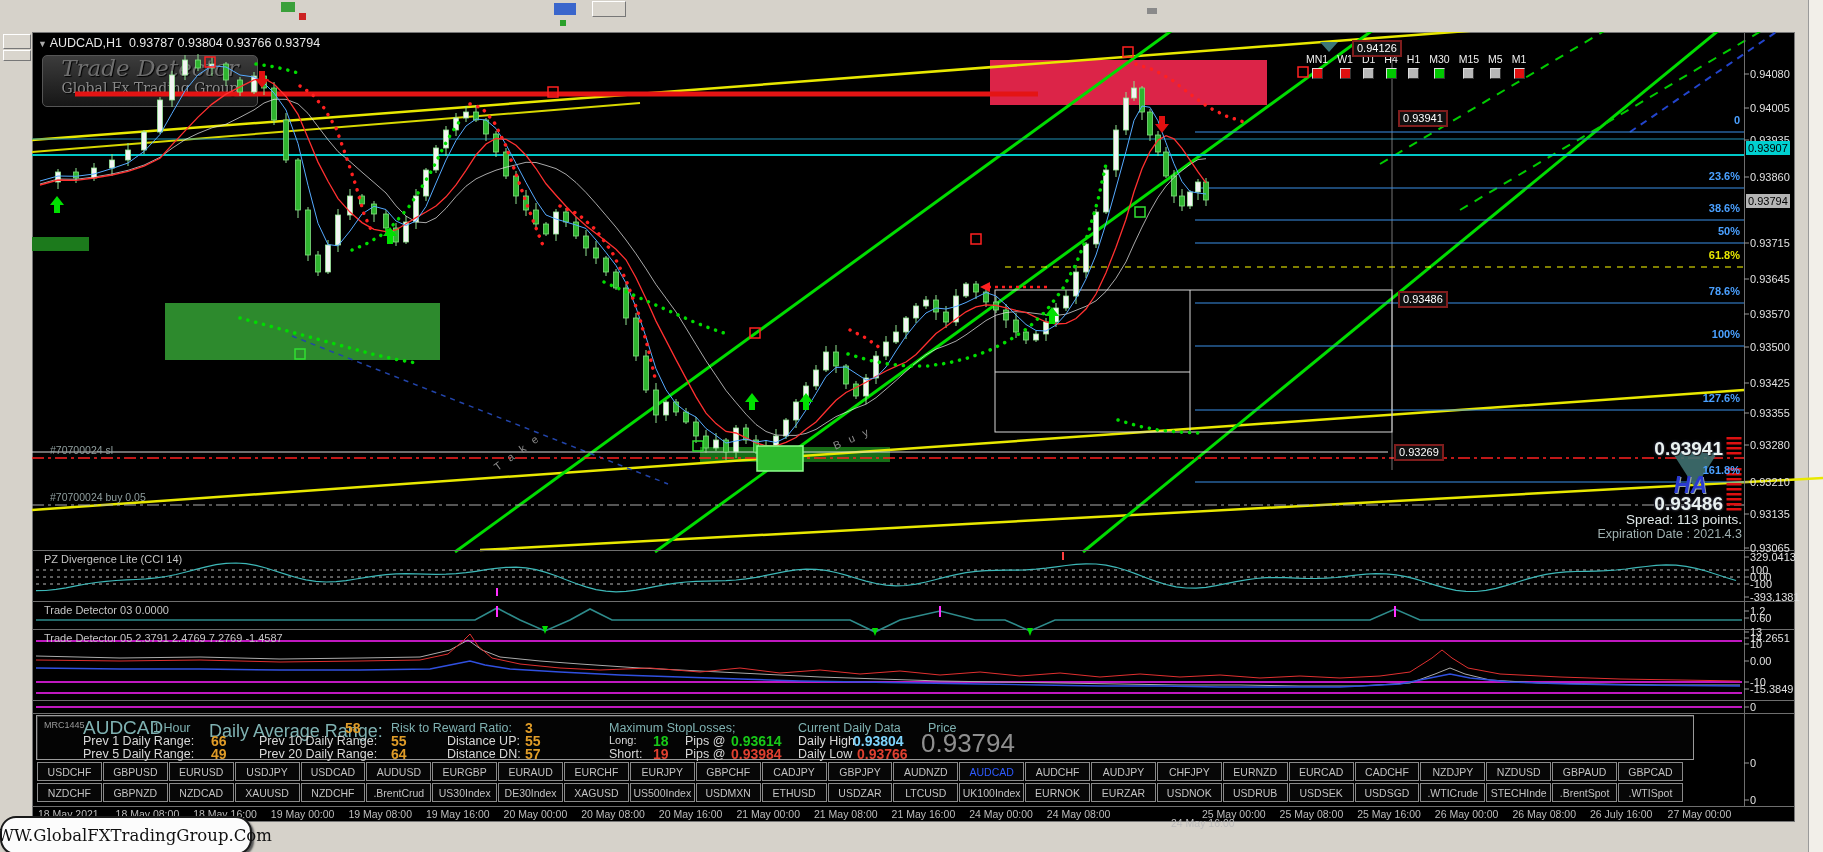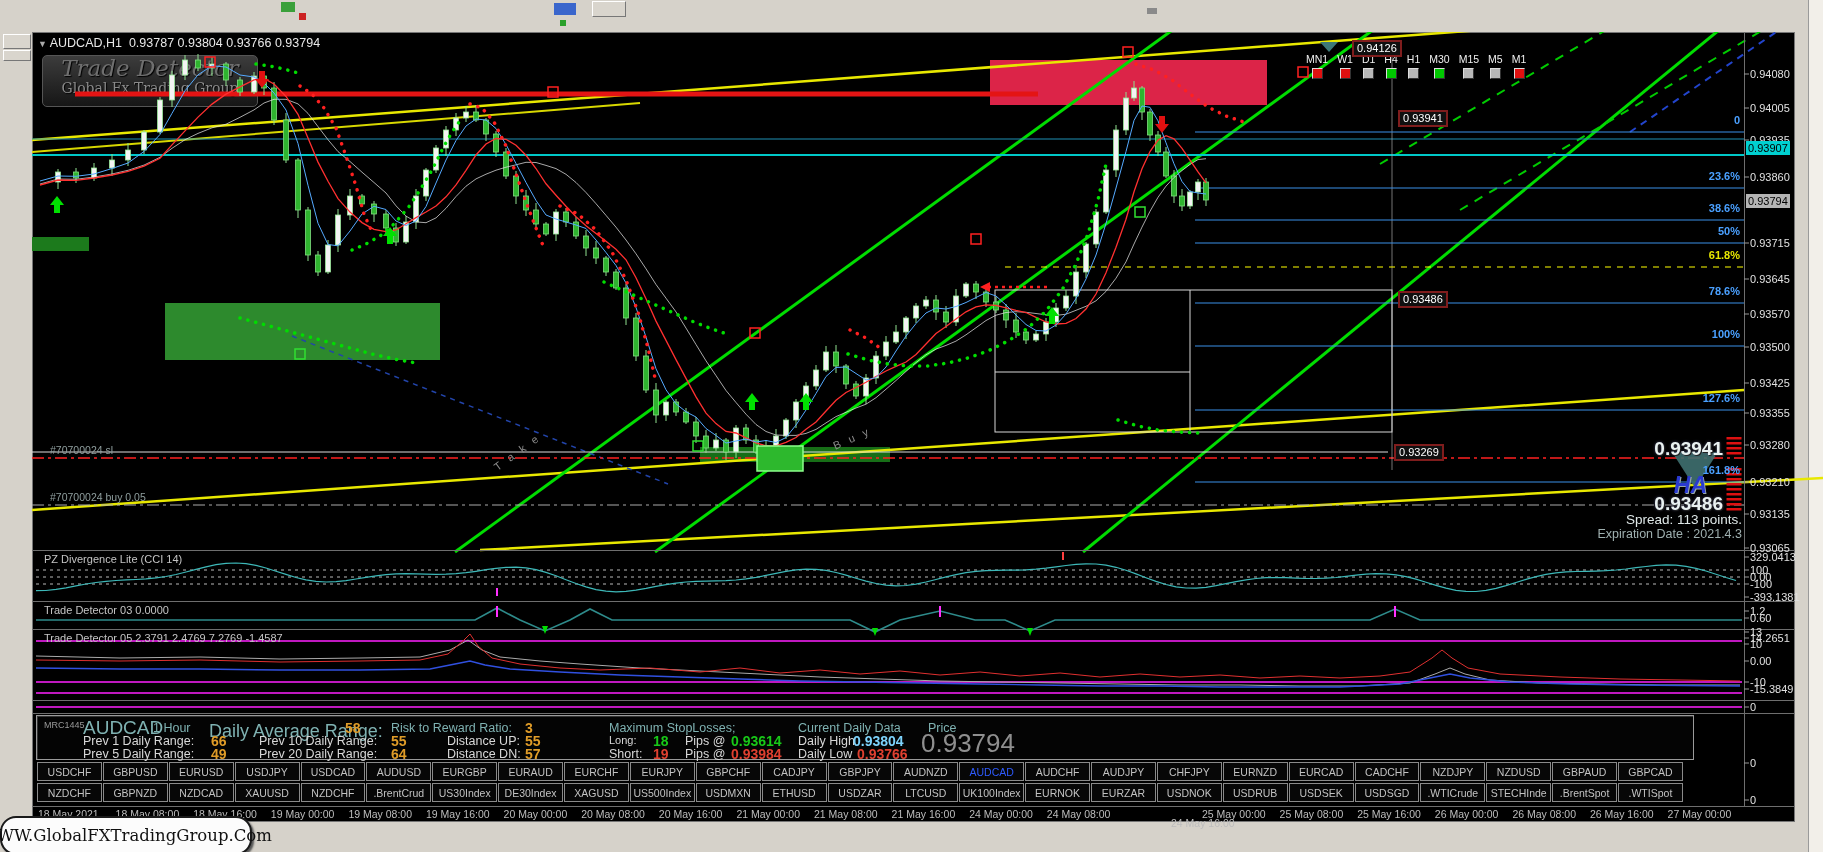--- a/index.html
+++ b/index.html
@@ -696,15 +696,15 @@
     <div class="date-label" style="left: 814px; top: 808px;">21 May 08:00</div>
     <div class="date-label" style="left: 891.6px; top: 808px;">21 May 16:00</div>
     <div class="date-label" style="left: 969.2px; top: 808px;">24 May 00:00</div>
     <div class="date-label" style="left: 1046.8px; top: 808px;">24 May 08:00</div>
     <div class="date-label" style="left: 1171px; top: 808px; margin-top: 9px;">24 May 16:00</div>
     <div class="date-label" style="left: 1202px; top: 808px;">25 May 00:00</div>
     <div class="date-label" style="left: 1279.6px; top: 808px;">25 May 08:00</div>
     <div class="date-label" style="left: 1357.2px; top: 808px;">25 May 16:00</div>
     <div class="date-label" style="left: 1434.8px; top: 808px;">26 May 00:00</div>
     <div class="date-label" style="left: 1512.4px; top: 808px;">26 May 08:00</div>
-    <div class="date-label" style="left: 1590px; top: 808px;">26 May 16:00</div>
+    <div class="date-label" style="left: 1590px; top: 808px;">26 July 16:00</div>
     <div class="date-label" style="left: 1667.6px; top: 808px;">27 May 00:00</div>
   </div>
 
 </body></html>

